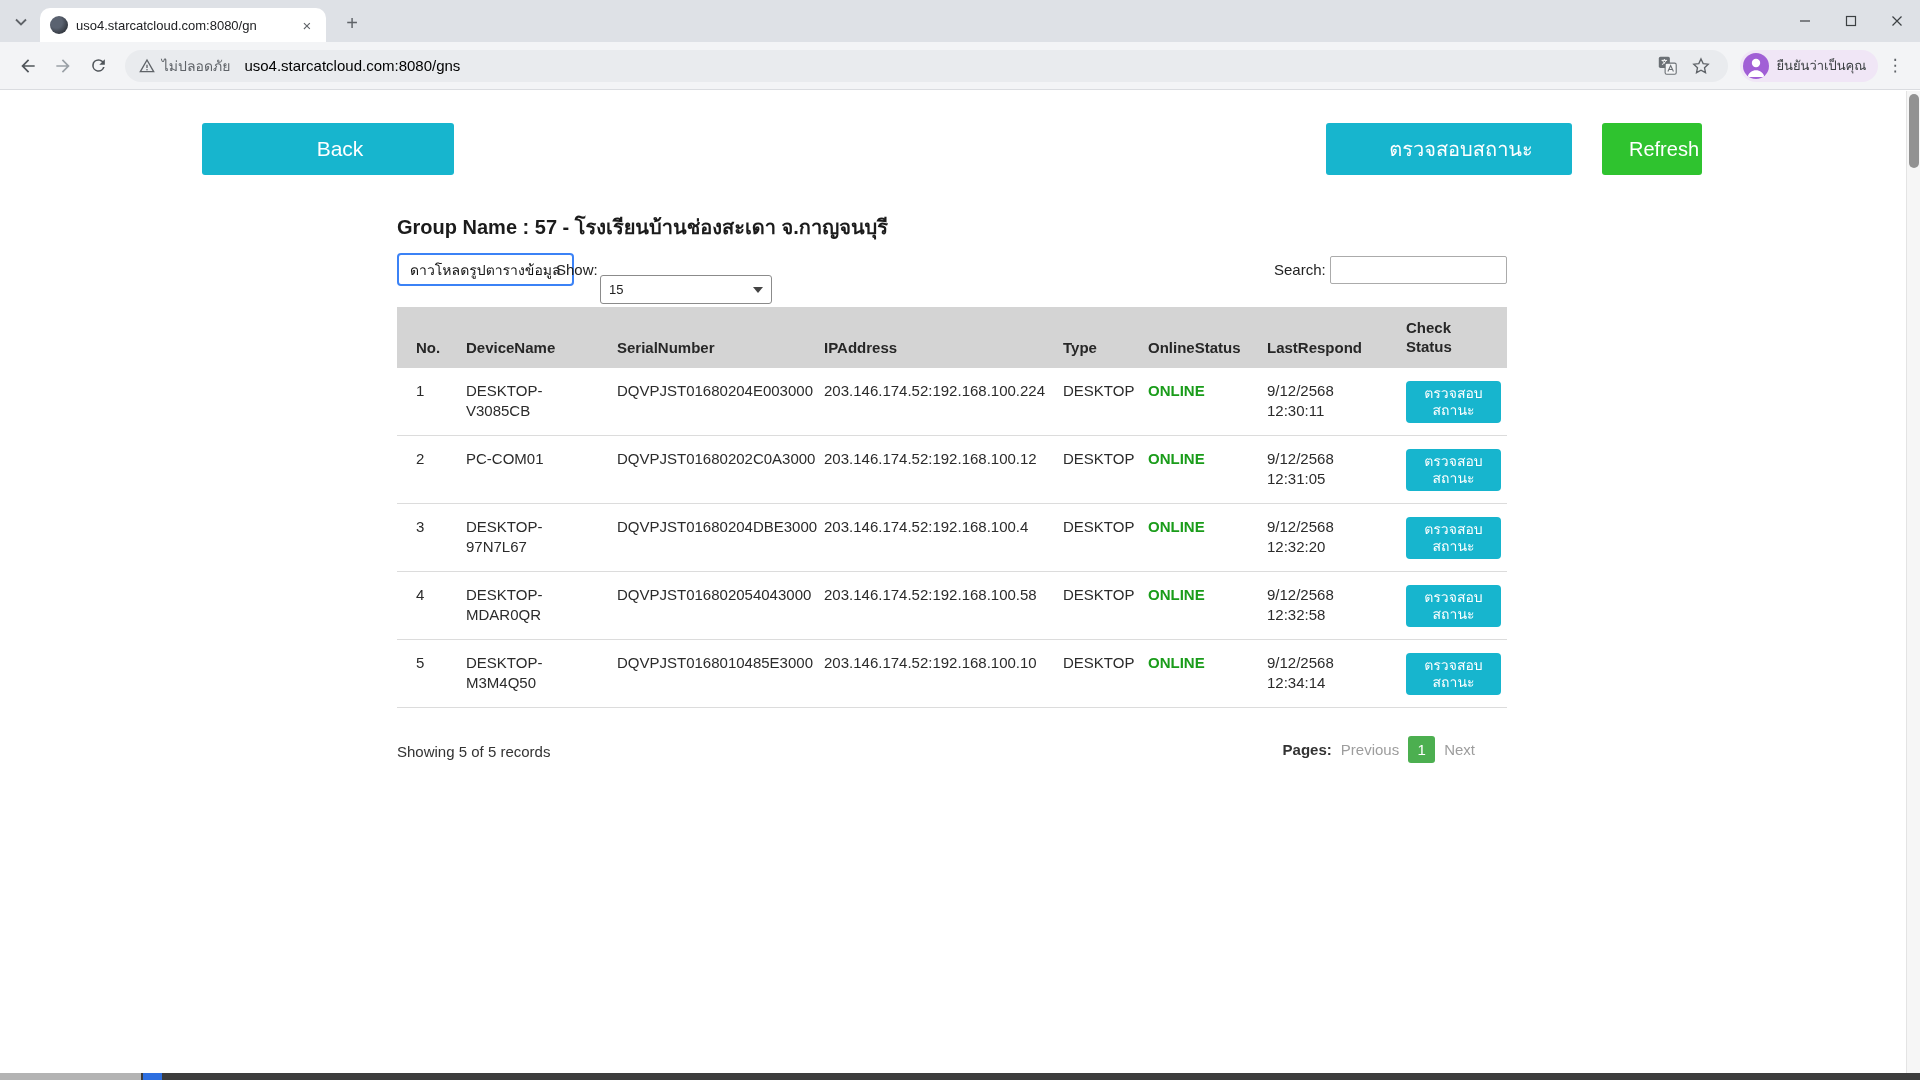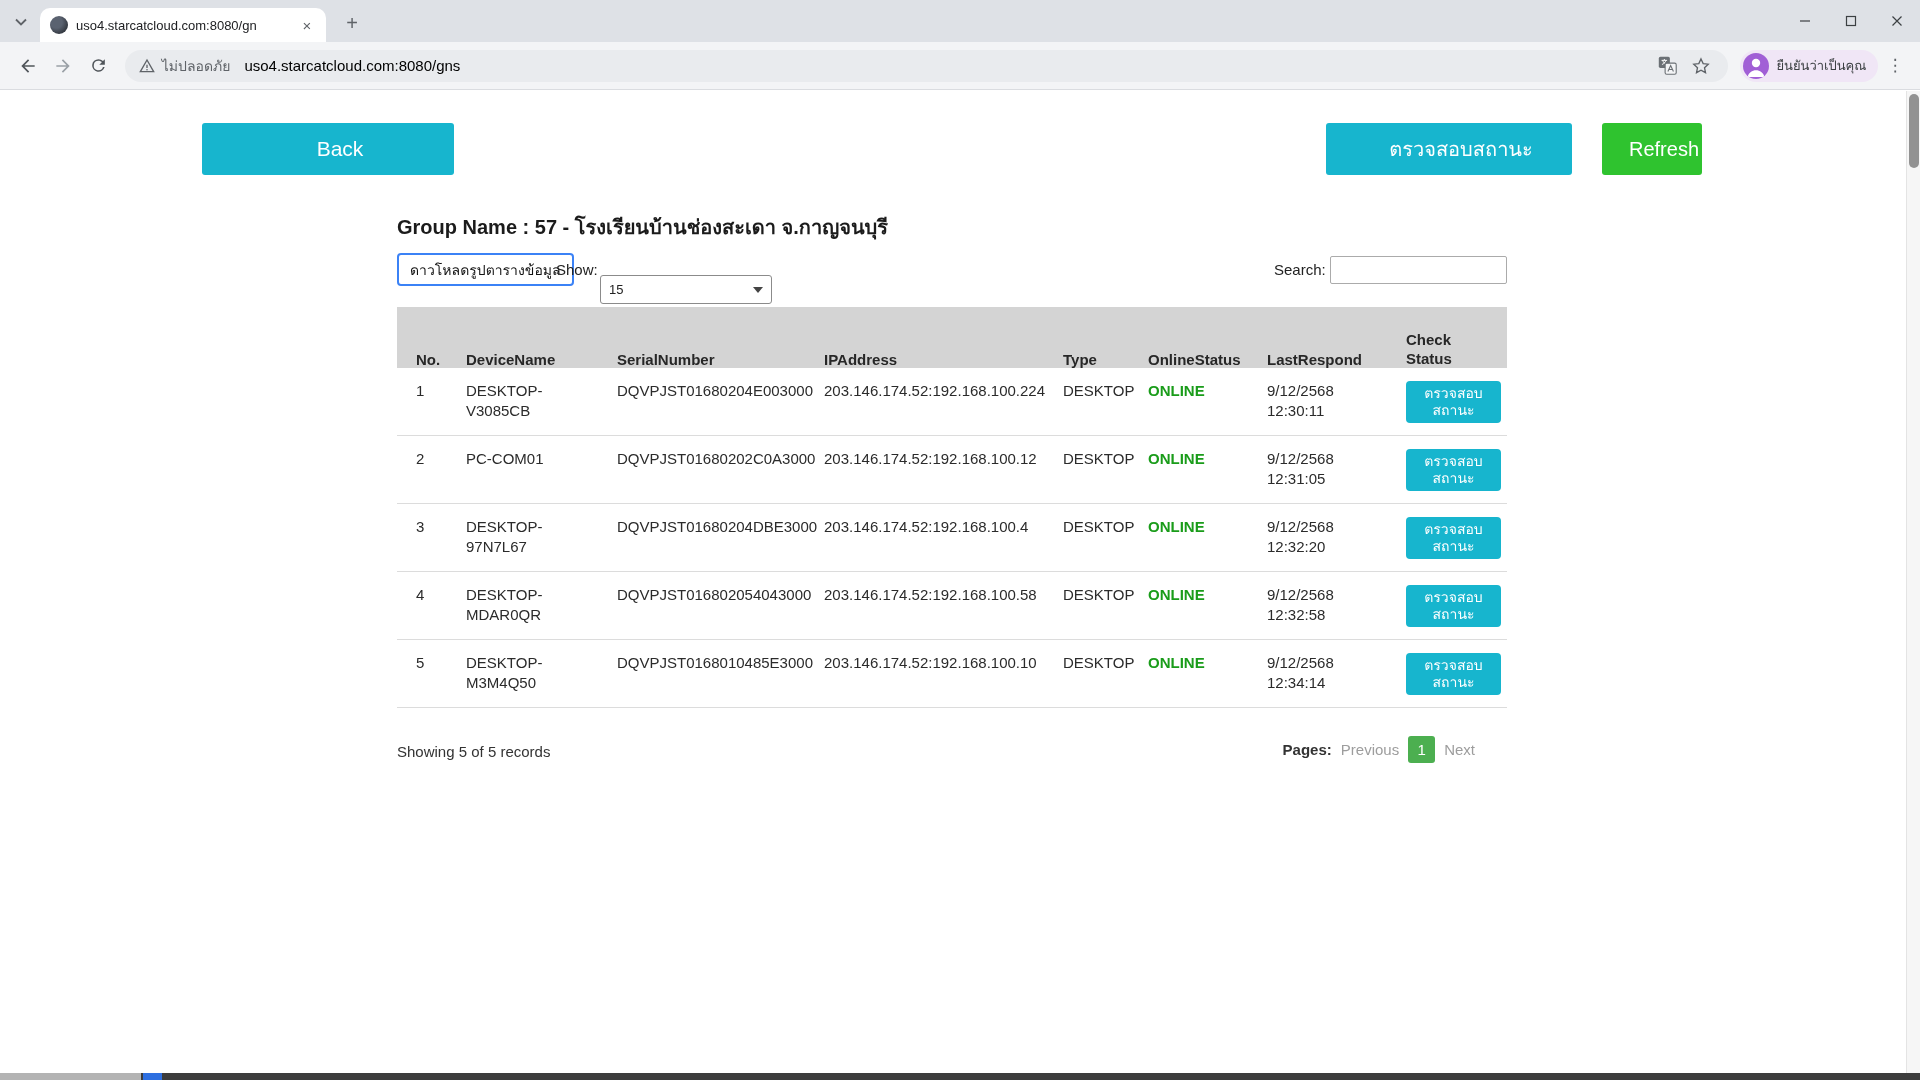--- a/index.html
+++ b/index.html
@@ -42,21 +42,21 @@
 
   .download-btn { position: absolute; left: 397px; top: 162px; height: 33px; padding: 0 11px; background: #fff; border: 2px solid #3b82f6; border-radius: 4px; font-size: 14px; color: #111; font-family: inherit; cursor: pointer; }
   .show-label   { position: absolute; left: 556px; top: 170px; font-size: 15px; color: #222; }
   .select-wrap  { position: absolute; left: 600px; top: 164px; width: 172px; height: 29px; margin-top: 20px; }
   .select-wrap select { width: 100%; height: 100%; border: 1px solid #8b8b8b; border-radius: 3px; background: #fff; font-size: 13px; padding-left: 8px; appearance: none; -webkit-appearance: none; font-family: inherit; color: #222; }
   .select-caret { position: absolute; right: 9px; top: 12px; width: 0; height: 0; border-left: 5px solid transparent; border-right: 5px solid transparent; border-top: 6px solid #444; pointer-events: none; }
   .search-label { position: absolute; left: 1274px; top: 170px; font-size: 15px; color: #222; }
   .search-input { position: absolute; left: 1330px; top: 165px; width: 177px; height: 28px; border: 1px solid #ababab; border-radius: 2px; font-size: 14px; padding: 0 8px; font-family: inherit; }
 
   .device-table { position: absolute; left: 397px; top: 216px; width: 1110px; border-collapse: collapse; table-layout: fixed; }
-  .device-table th { background: #d4d4d4; font-size: 15px; font-weight: 700; color: #272727; text-align: left; vertical-align: bottom; padding: 8px 4px 0 19px; height: 61px; }
+  .device-table th { background: #d4d4d4; font-size: 15px; font-weight: 700; color: #272727; text-align: left; vertical-align: bottom; padding: 8px 4px 12px 19px; height: 61px; }
   .device-table td { font-size: 15px; color: #2b2b2b; vertical-align: top; padding: 13px 4px 12px 19px; border-bottom: 1px solid #dcdcdc; line-height: 20px; }
   .wrap-narrow { display: inline-block; max-width: 100px; line-height: 20px; overflow-wrap: break-word; }
   .hdr-narrow  { display: inline-block; max-width: 64px; line-height: 19px; }
   .status-online { font-weight: 700; color: #1a9c1a; }
   .row-action { width: 95px; height: 42px; background: #17b5ce; color: #fff; border: none; border-radius: 4px; font-size: 14px; line-height: 17px; display: flex; flex-direction: column; justify-content: center; cursor: pointer; font-family: inherit; }
 
   .summary { position: absolute; left: 397px; top: 652px; font-size: 15px; color: #333; }
   .pagination { position: absolute; right: 436px; top: 645px; display: flex; align-items: center; font-size: 15px; }
   .pages-label { color: #333; font-weight: 700; margin-right: 9px; }
   .page-link { color: #9d9d9d; margin-right: 9px; }

